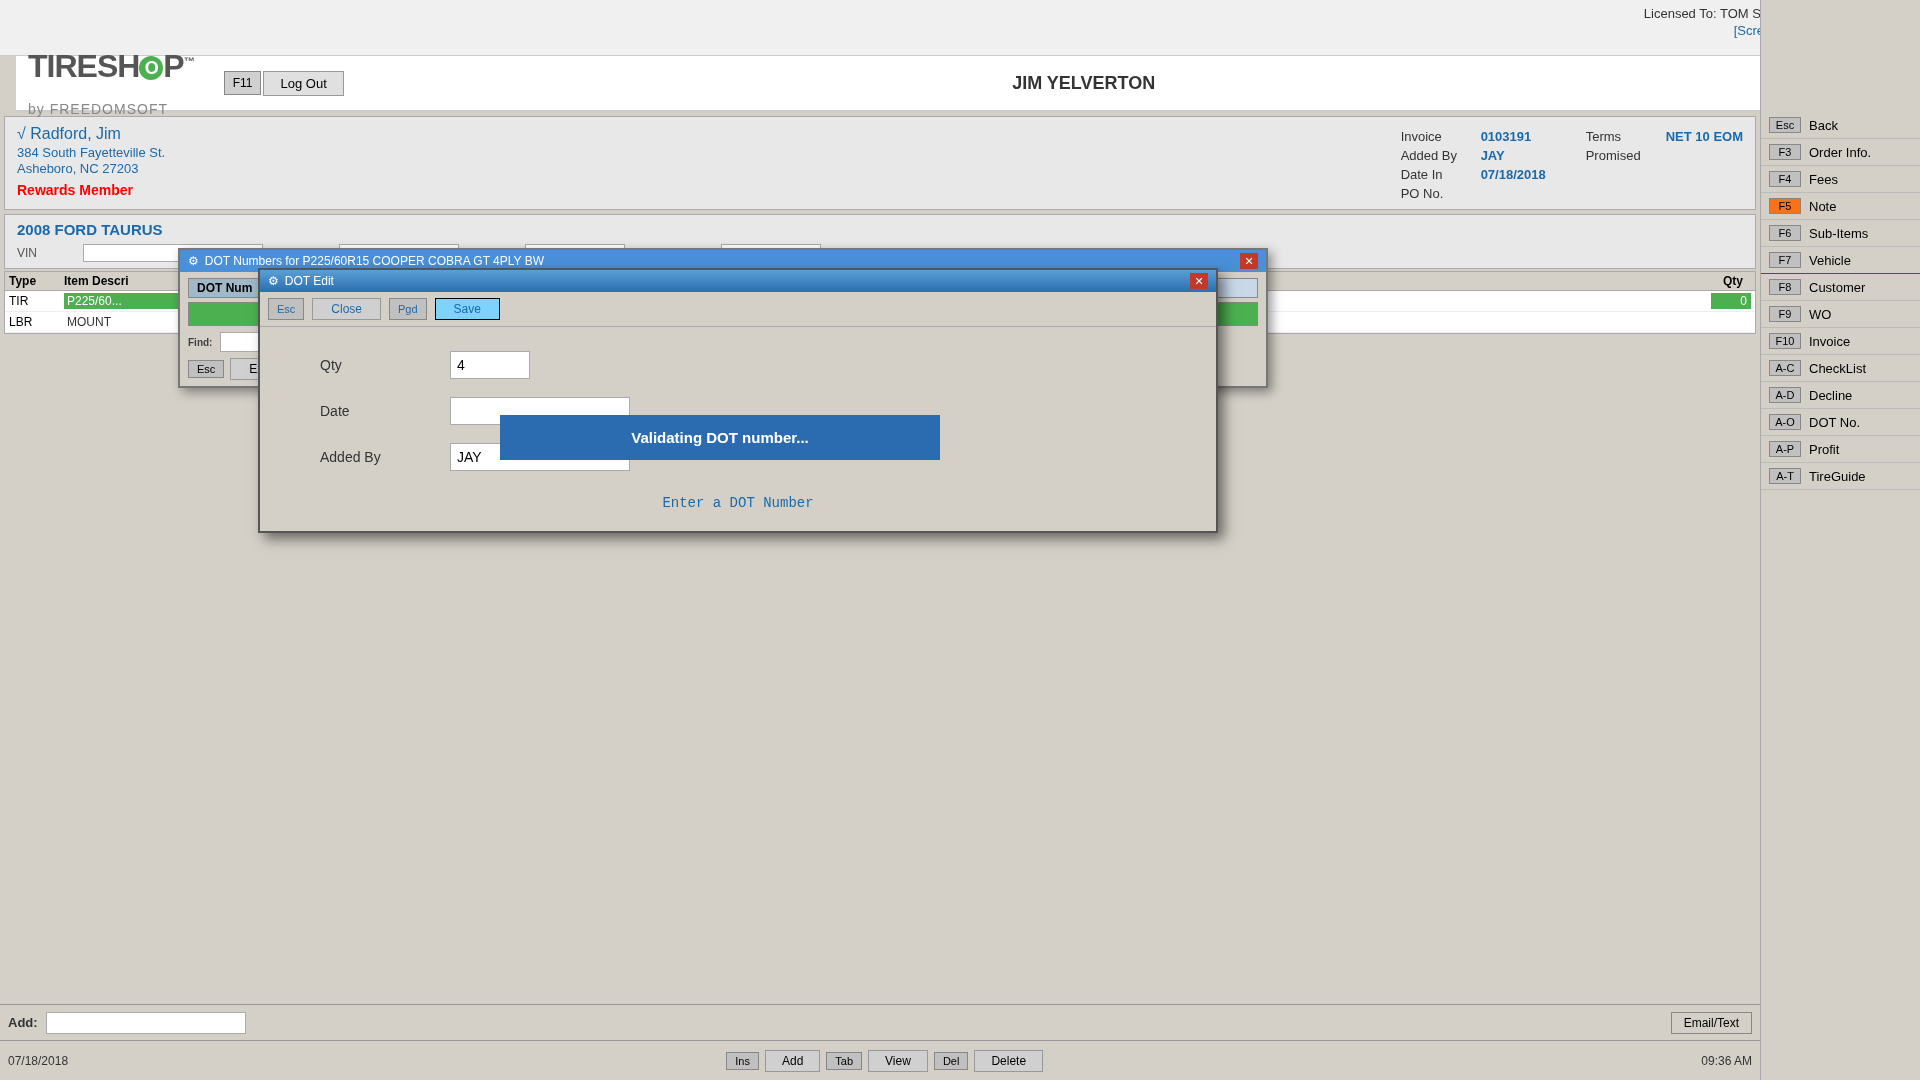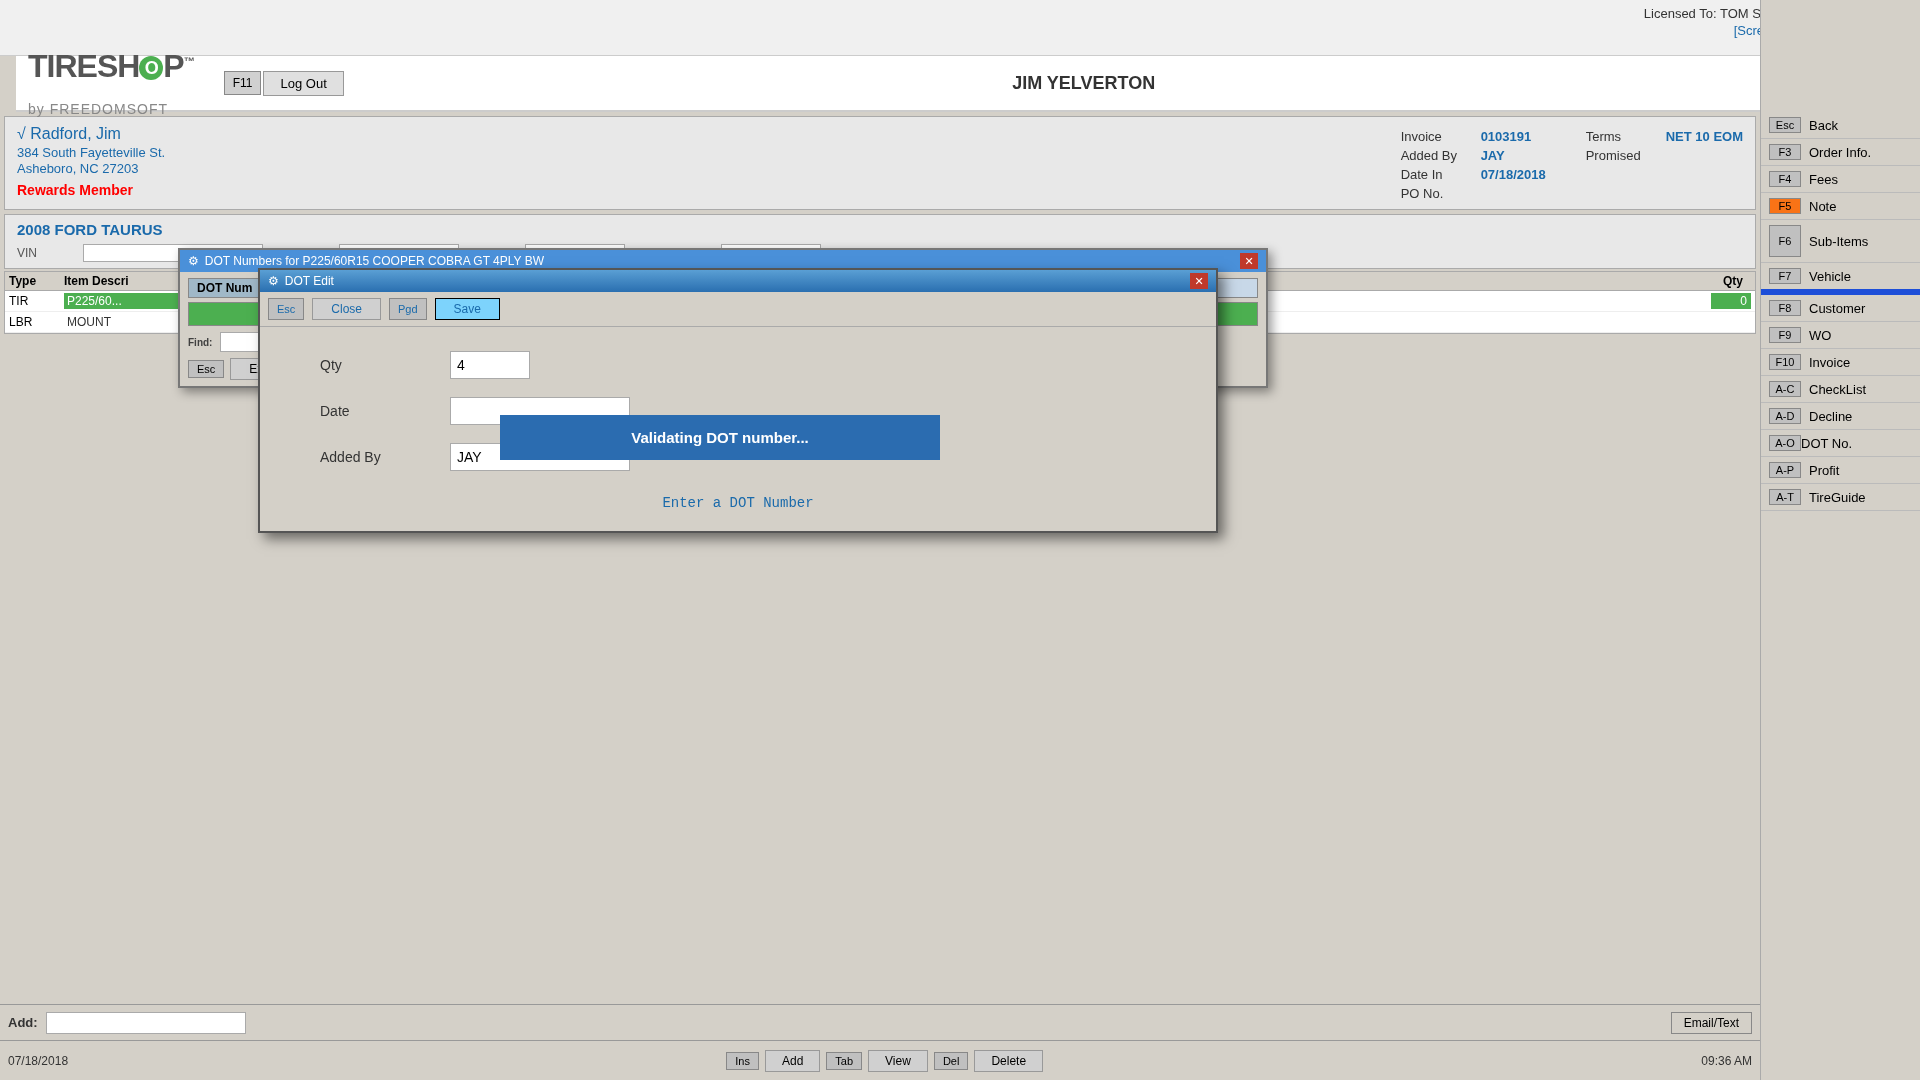--- a/index.html
+++ b/index.html
@@ -59,24 +59,24 @@
   </div>
   <div style="display:flex;align-items:center;padding:5px 8px;border-bottom:1px solid #bbb;cursor:pointer;">
     <span style="background:#c0c0c0;border:1px solid #888;padding:1px 5px;font-size:11px;min-width:32px;text-align:center;margin-right:8px;">F4</span>
     <span>Fees</span>
   </div>
   <div style="display:flex;align-items:center;padding:5px 8px;border-bottom:1px solid #bbb;cursor:pointer;">
     <span style="background:#f97316;border:1px solid #888;padding:1px 5px;font-size:11px;min-width:32px;text-align:center;margin-right:8px;">F5</span>
     <span>Note</span>
   </div>
   <div style="display:flex;align-items:center;padding:5px 8px;border-bottom:1px solid #bbb;cursor:pointer;">
-    <span style="background:#c0c0c0;border:1px solid #888;padding:9px 5px;font-size:11px;min-width:32px;text-align:center;margin-right:8px;">F6</span>
+    <span style="background:#c0c0c0;border:1px solid #888;padding:1px 5px;font-size:11px;min-width:32px;text-align:center;margin-right:8px;">F6</span>
     <span>Sub-Items</span>
   </div>
-  <div style="display:flex;align-items:center;padding:5px 8px;border-bottom:6px solid #1d4ed8;cursor:pointer;">
+  <div style="display:flex;align-items:center;padding:5px 8px;border-bottom:1px solid #1d4ed8;cursor:pointer;">
     <span style="background:#c0c0c0;border:1px solid #888;padding:1px 5px;font-size:11px;min-width:32px;text-align:center;margin-right:8px;">F7</span>
     <span>Vehicle</span>
   </div>
   <div style="display:flex;align-items:center;padding:5px 8px;border-bottom:1px solid #bbb;cursor:pointer;">
     <span style="background:#c0c0c0;border:1px solid #888;padding:1px 5px;font-size:11px;min-width:32px;text-align:center;margin-right:8px;">F8</span>
     <span>Customer</span>
   </div>
   <div style="display:flex;align-items:center;padding:5px 8px;border-bottom:1px solid #bbb;cursor:pointer;">
     <span style="background:#c0c0c0;border:1px solid #888;padding:1px 5px;font-size:11px;min-width:32px;text-align:center;margin-right:8px;">F9</span>
     <span>WO</span>
@@ -87,21 +87,21 @@
   </div>
   <div style="display:flex;align-items:center;padding:5px 8px;border-bottom:1px solid #bbb;cursor:pointer;">
     <span style="background:#c0c0c0;border:1px solid #888;padding:1px 5px;font-size:11px;min-width:32px;text-align:center;margin-right:8px;">A-C</span>
     <span>CheckList</span>
   </div>
   <div style="display:flex;align-items:center;padding:5px 8px;border-bottom:1px solid #bbb;cursor:pointer;">
     <span style="background:#c0c0c0;border:1px solid #888;padding:1px 5px;font-size:11px;min-width:32px;text-align:center;margin-right:8px;">A-D</span>
     <span>Decline</span>
   </div>
   <div style="display:flex;align-items:center;padding:5px 8px;border-bottom:1px solid #bbb;cursor:pointer;">
-    <span style="background:#c0c0c0;border:1px solid #888;padding:1px 5px;font-size:11px;min-width:32px;text-align:center;">A-O</span>
+    <span style="background:#c0c0c0;border:1px solid #888;padding:1px 5px;font-size:11px;min-width:32px;text-align:center;margin-right:8px;">A-O</span>
     <span>DOT No.</span>
   </div>
   <div style="display:flex;align-items:center;padding:5px 8px;border-bottom:1px solid #bbb;cursor:pointer;">
     <span style="background:#c0c0c0;border:1px solid #888;padding:1px 5px;font-size:11px;min-width:32px;text-align:center;margin-right:8px;">A-P</span>
     <span>Profit</span>
   </div>
   <div style="display:flex;align-items:center;padding:5px 8px;border-bottom:1px solid #bbb;cursor:pointer;">
     <span style="background:#c0c0c0;border:1px solid #888;padding:1px 5px;font-size:11px;min-width:32px;text-align:center;margin-right:8px;">A-T</span>
     <span>TireGuide</span>
   </div>

